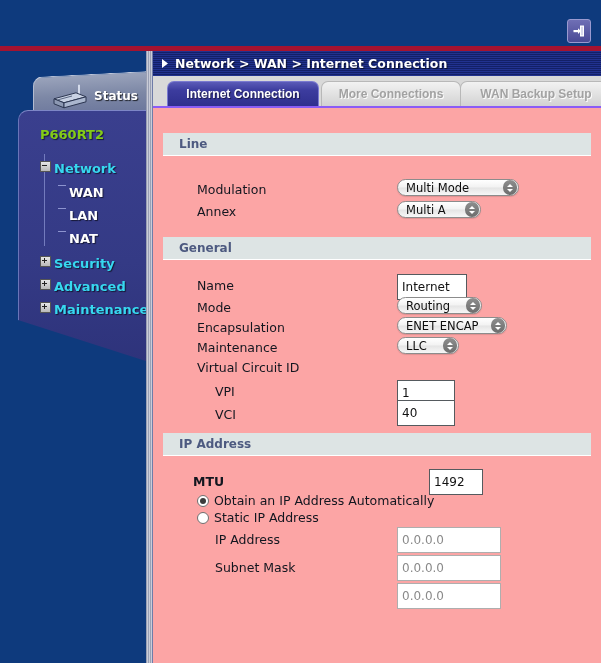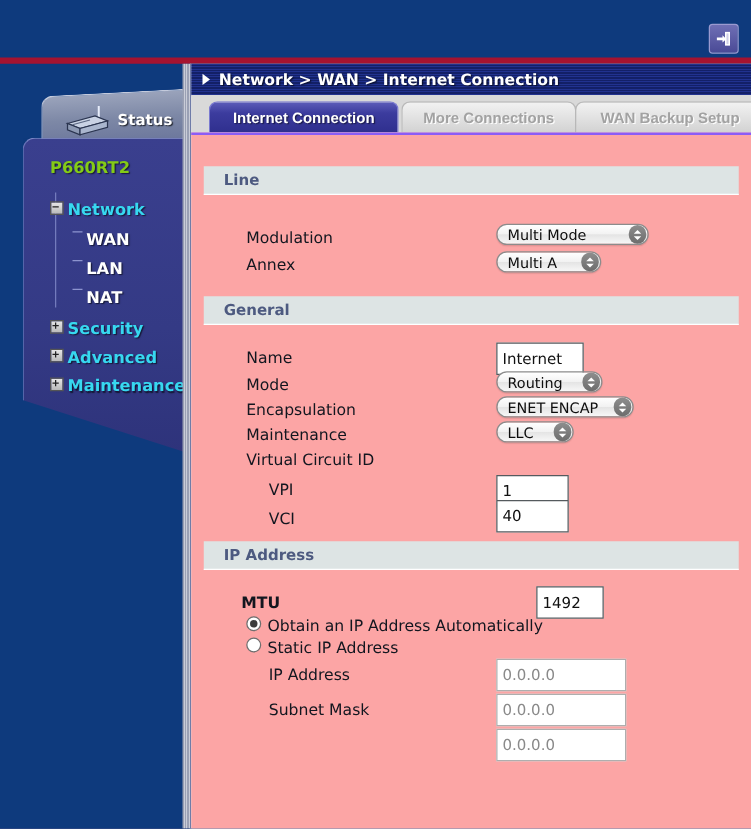--- a/index.html
+++ b/index.html
@@ -187,21 +187,21 @@
 
   .inp{
     position:absolute;height:20px;box-sizing:border-box;
     background:#ffffff;border:1px solid #555a5e;
     font-size:12px;color:#111;
     font-family:"DejaVu Sans","Liberation Sans",sans-serif;
     padding:12px 4px;outline:none;
   }
   .inp.dis{border:1px solid #aeaeae;color:#8a8a8a;background:#fff;}
 
-  .radio-row{position:absolute;display:flex;align-items:flex-start;gap:5px;cursor:pointer;}
+  .radio-row{position:absolute;display:flex;align-items:center;gap:5px;cursor:pointer;}
   .radio{
     width:12px;height:12px;border-radius:50%;
     border:1px solid #6f6f6f;background:#ffffff;flex:0 0 auto;
     position:relative;box-sizing:border-box;
   }
   .radio.on::after{
     content:"";position:absolute;left:2px;top:2px;width:6px;height:6px;
     border-radius:50%;background:#3c3c3c;
   }
   .radio-lbl{

